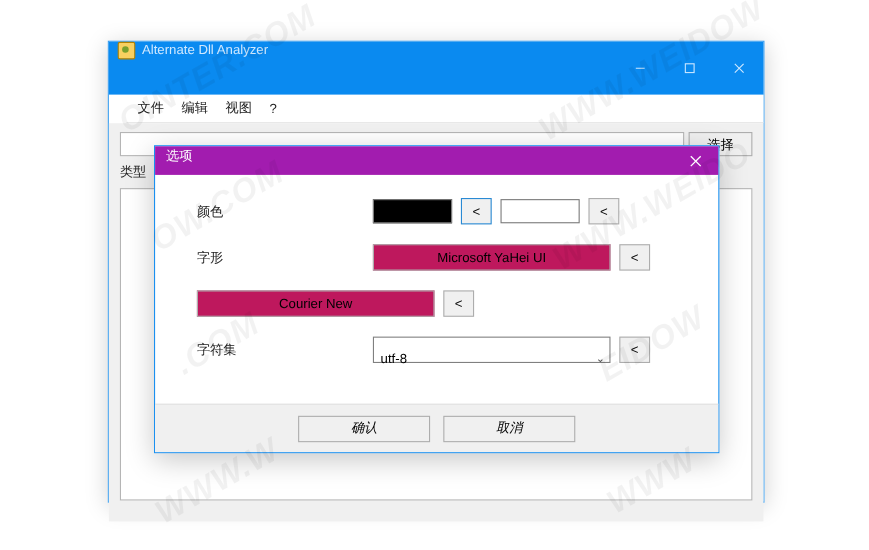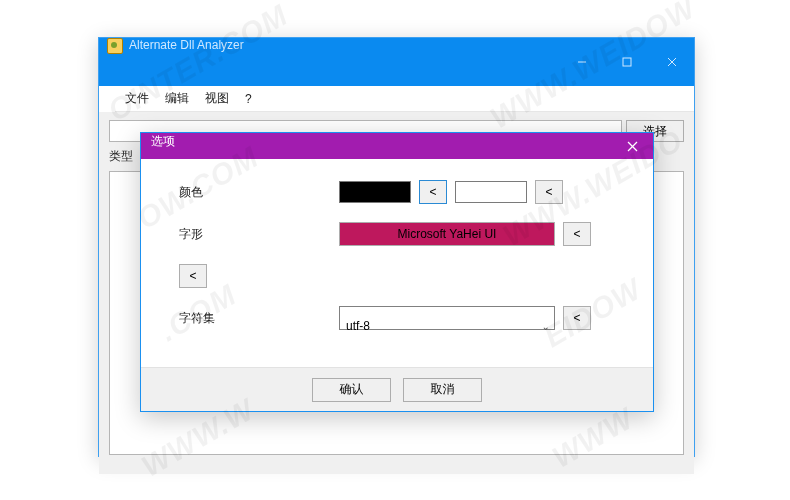--- a/index.html
+++ b/index.html
@@ -106,21 +106,21 @@
   width: 216px; height: 24px; border: 1px solid #808080; background: #fff;
   font-size: 12px; display: inline-flex; align-items: center; justify-content: space-between;
   padding: 16px 4px 0 6px;
 }
 .combo .chev { font-size: 10px; color: #555; }
 
 .dlg-footer {
   height: 44px; background: #f0f0f0; border-top: 1px solid #e2e2e2;
   display: flex; align-items: center; justify-content: center; gap: 12px;
 }
-.dlg-footer .btn { width: 79px; height: 24px; }
+.dlg-footer .btn { width: 120px; height: 24px; font-style: italic; }
 </style>
 </head>
 <body>
 
 <div class="watermark">
   <span>OINTER.COM</span>
     <span>WWW.WEIDOW</span>
     <span>OW.COM</span>
   <span>WWW.WEIDO</span>
     <span>.COM</span>
@@ -196,20 +196,21 @@
       <div class="opt-row">
         <div class="opt-label">字形</div>
         <div class="row-controls">
           <div class="font-btn">Microsoft YaHei UI</div>
           <div class="small-btn">&lt;</div>
         </div>
       </div>
 
       <div class="opt-row">
         <div class="row-controls">
+          <div class="font-btn">Courier New</div>
           <div class="small-btn">&lt;</div>
         </div>
       </div>
 
       <div class="opt-row">
         <div class="opt-label">字符集</div>
         <div class="row-controls">
           <div class="combo">
             <span>utf-8</span>
             <span class="chev">⌄</span>

